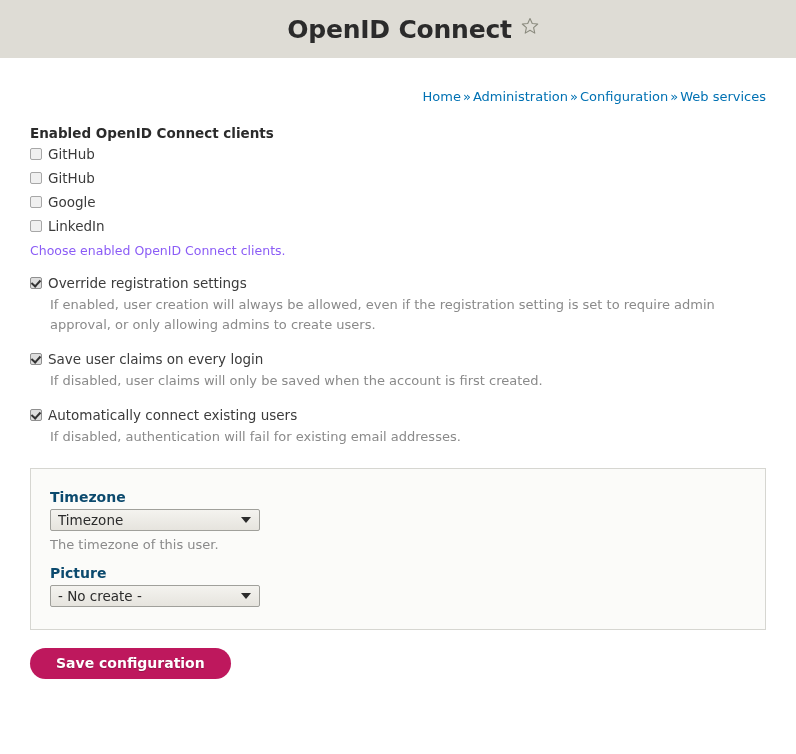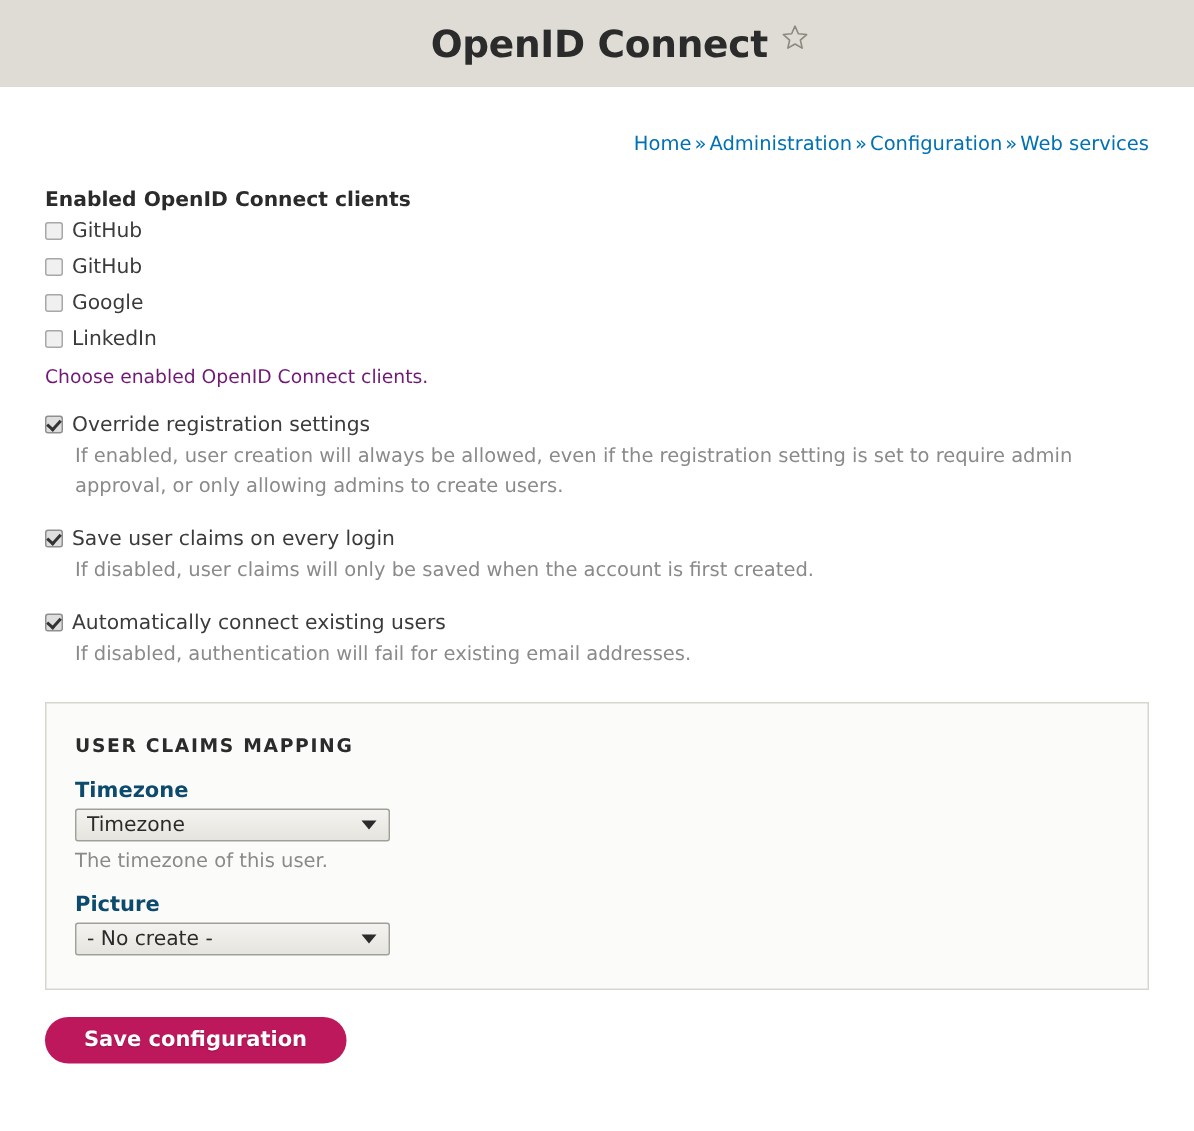--- a/index.html
+++ b/index.html
@@ -111,21 +111,21 @@
   }
 
   .clients-list .checkbox-row {
     margin-top: 6px;
   }
   .clients-list .checkbox-row:first-child {
     margin-top: 3px;
   }
 
   .help-text {
-    color: #701a75;
+    color: #8b5cf6;
     font-size: 12.5px;
     line-height: 17px;
     margin-top: 7px;
   }
 
   
   .setting-block {
     margin-top: 15px;
   }
   .setting-block .desc {
@@ -277,21 +277,20 @@
 
   <div class="setting-block">
     <label class="checkbox-row">
       <span class="cbox checked"></span>
       <span class="cb-label">Automatically connect existing users</span>
     </label>
     <div class="desc">If disabled, authentication will fail for existing email addresses.</div>
   </div>
 
   <div class="fieldset">
-    <div class="fieldset-legend">User claims mapping</div>
 
     <div class="field">
       <div class="field-label">Timezone</div>
       <div class="select-box">
         <span class="sel-value">Timezone</span>
         <span class="select-arrow"></span>
       </div>
       <div class="help-text">The timezone of this user.</div>
     </div>
 

